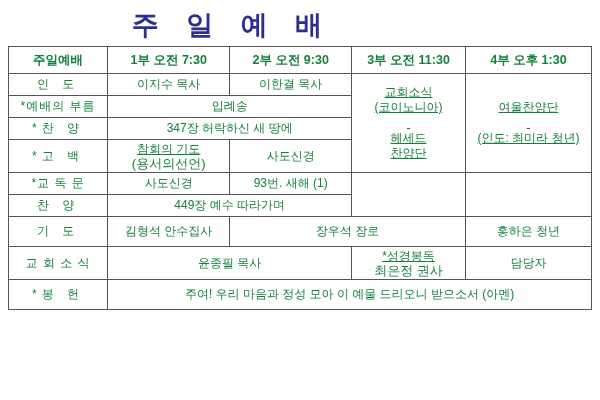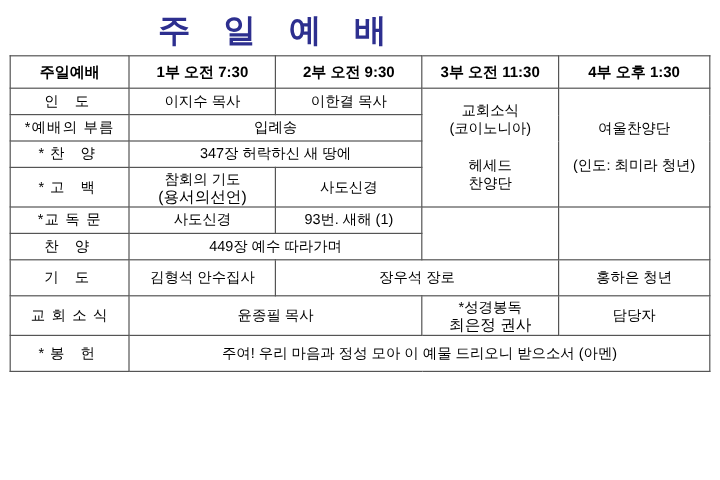--- a/index.html
+++ b/index.html
@@ -51,21 +51,21 @@
     border-collapse: collapse;
     table-layout: fixed;
     margin-top: 2px;
   }
   table.schedule td, table.schedule th {
     border: 1px solid #555;
     text-align: center;
     vertical-align: middle;
     font-size: 12px;
     padding: 2px 2px;
-    color: #000000;
+    color: #15803d;
     font-weight: normal;
   }
   table.schedule thead th {
     height: 22px;
     font-weight: bold;
     font-size: 12.5px;
   }
   .col-label { width: 96px; }
   .col-1 { width: 118px; }
   .col-2 { width: 118px; }
@@ -78,20 +78,21 @@
   }
   .rowlabel.tight { letter-spacing: 1px; }
   .sub {
     font-size: 13px;
     display: block;
     line-height: 13px;
   }
   .cellmain {
     display: block;
     line-height: 15px;
+    text-decoration: underline;
   }
   .spacer-line { line-height: 16px; }
   .tall { height: 30px; }
 </style>
 </head>
 <body>
 
 <div class="page">
 
   <div class="header">

